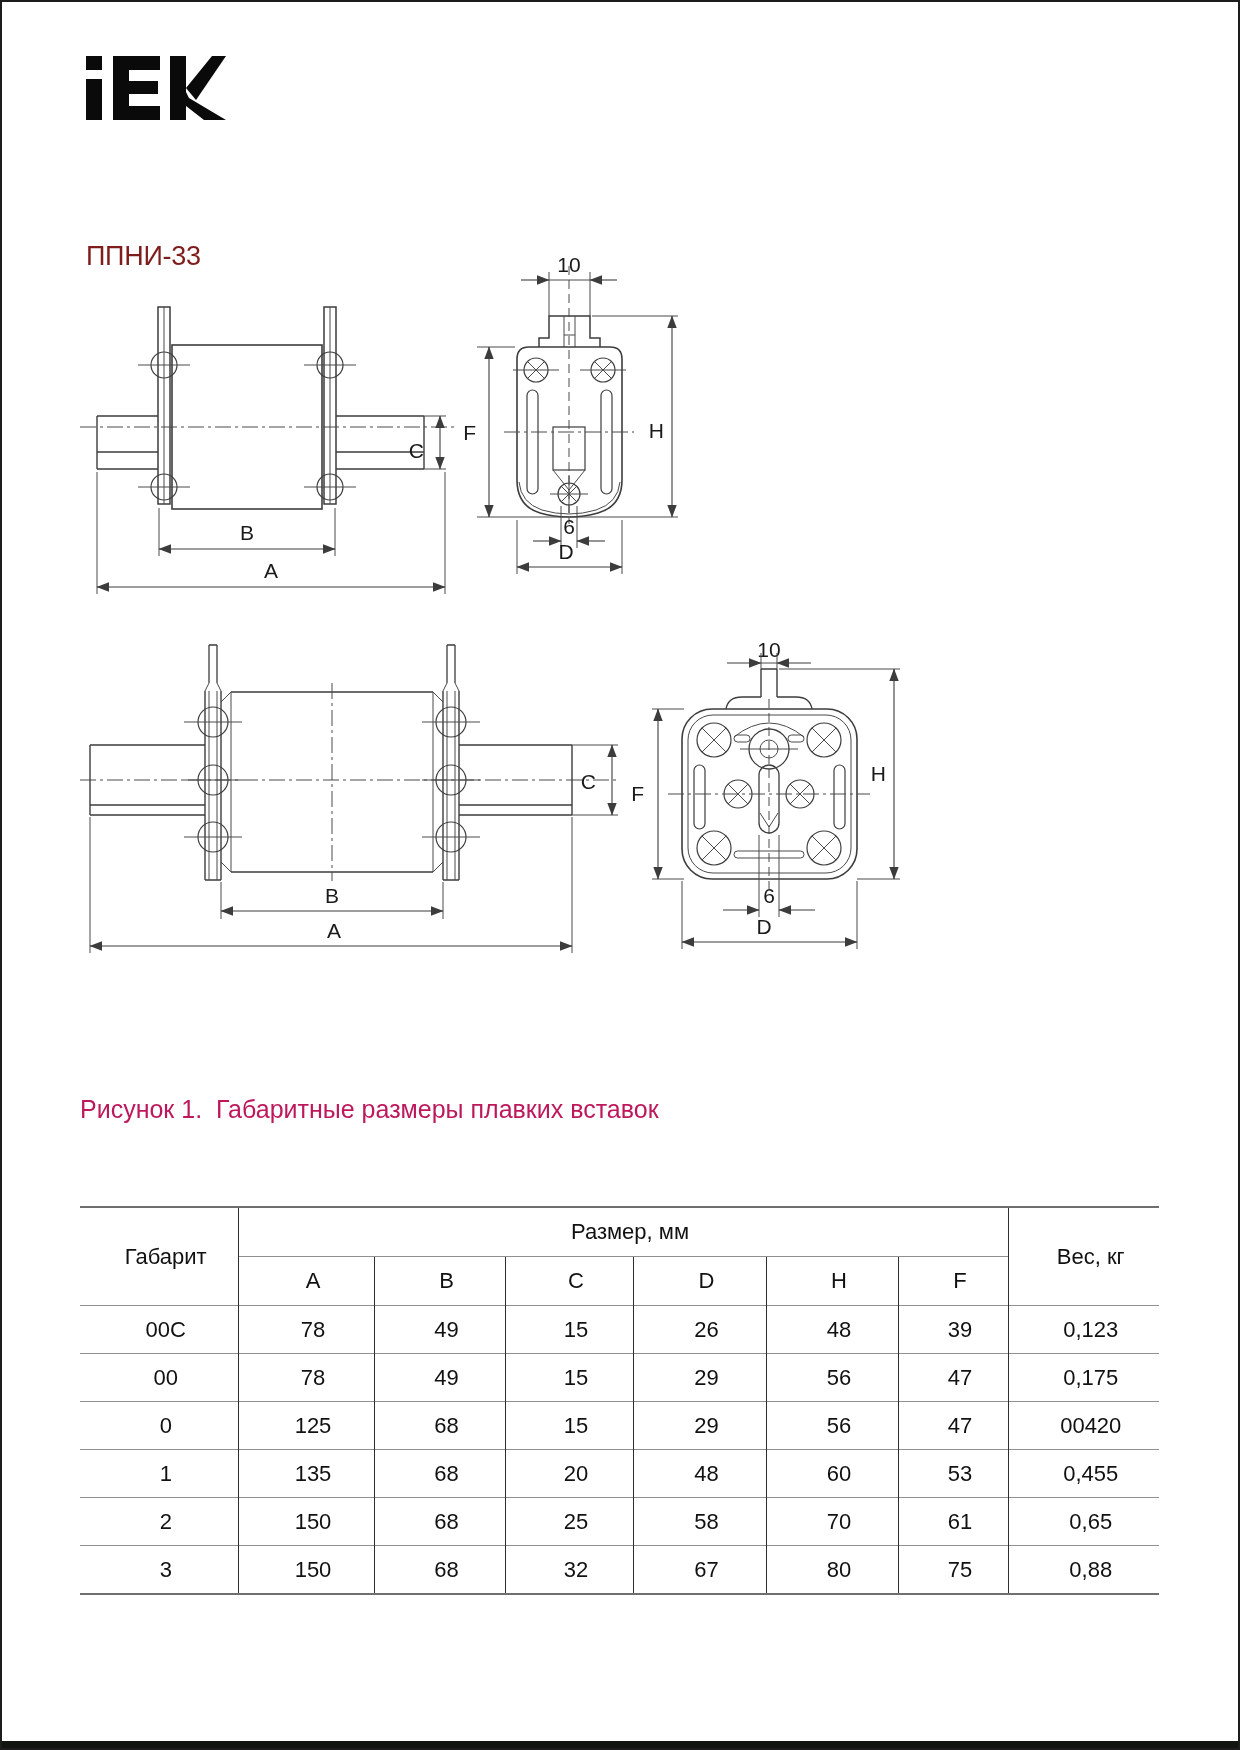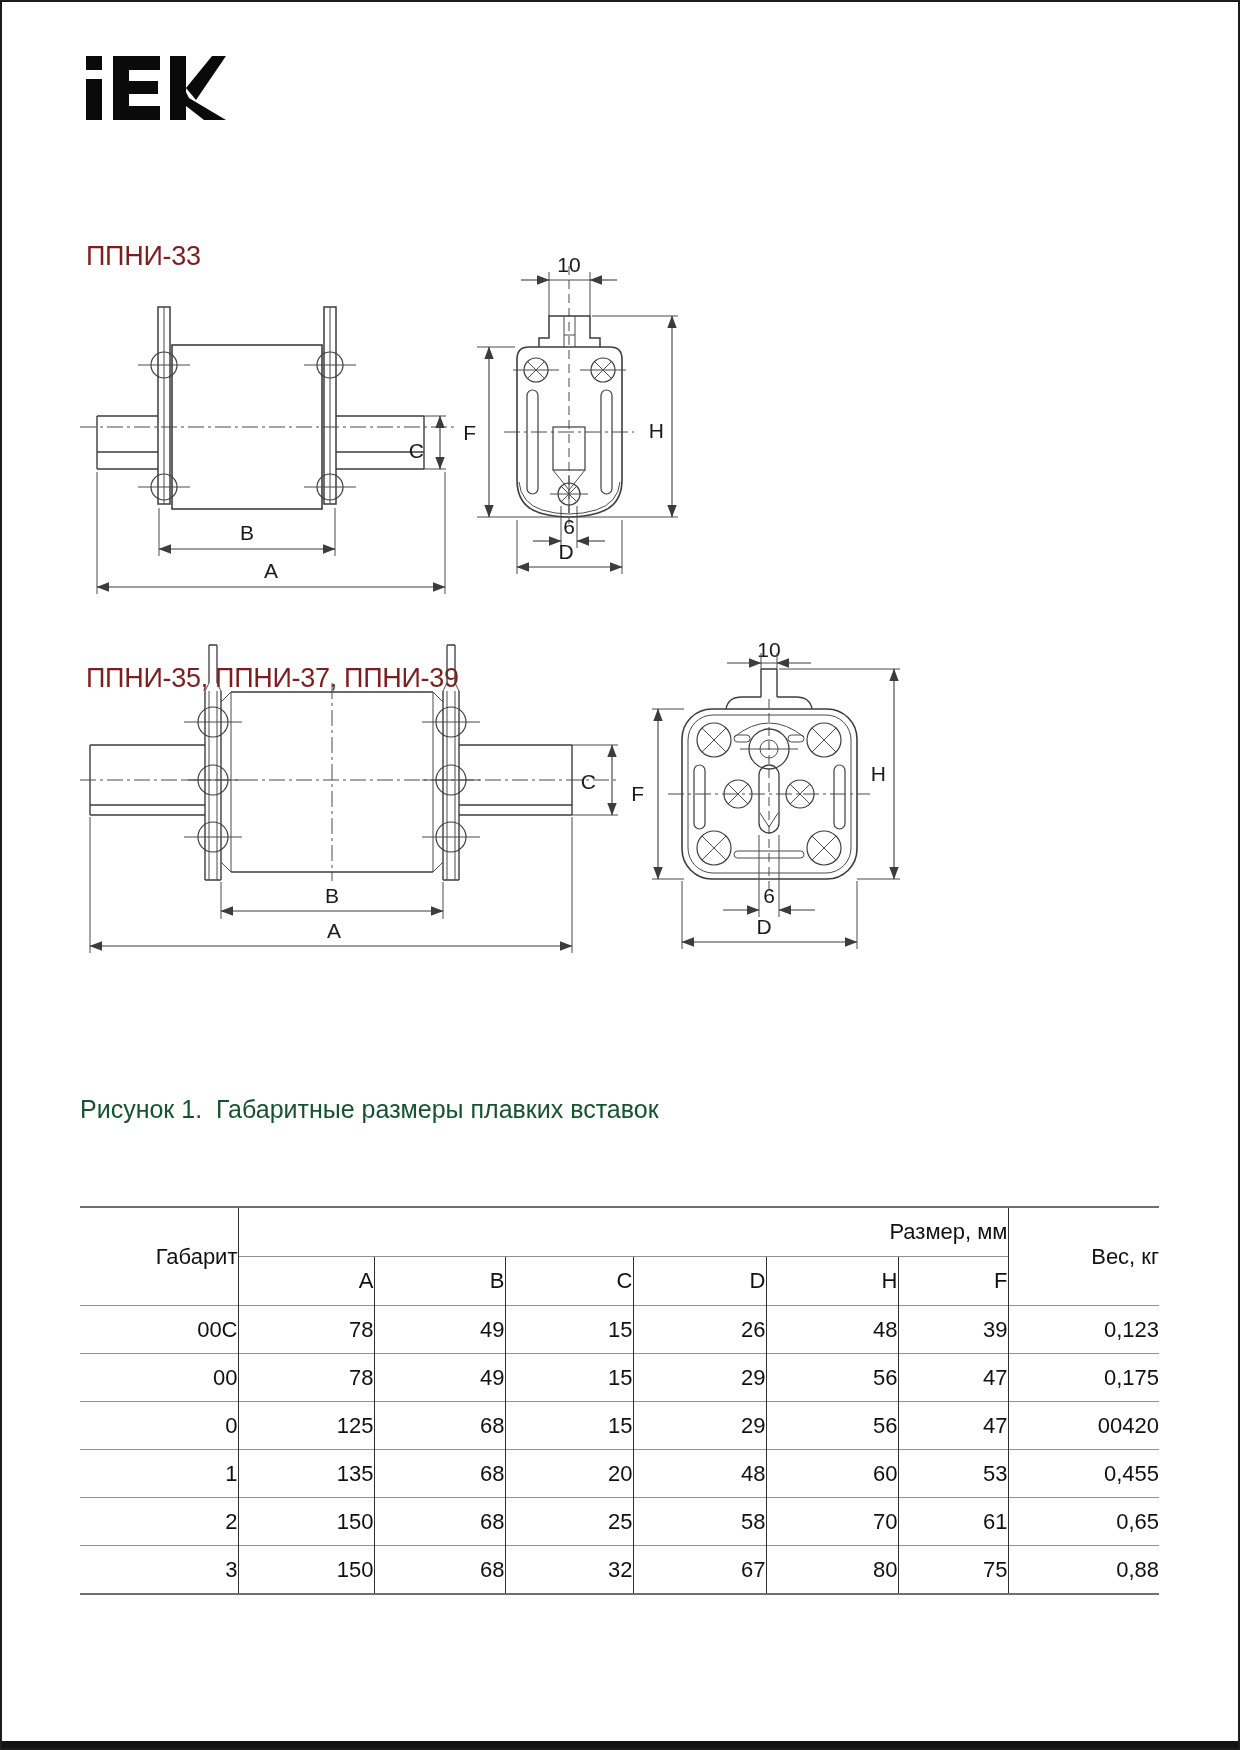--- a/index.html
+++ b/index.html
@@ -9,40 +9,40 @@
     border:2px solid #1c1c1c;
     font-family:"Liberation Sans", sans-serif;
     overflow:hidden;
   }
   .bottom-bar{position:absolute;left:0;right:0;bottom:0;height:7px;background:#121412;}
   .sec-title{
     position:absolute;font-size:27px;color:#7f1d1d;letter-spacing:-0.3px;
     font-family:"Liberation Sans", sans-serif;
   }
   .caption{
-    position:absolute;left:78px;top:1093px;font-size:25px;color:#14532d;
+    position:absolute;left:78px;top:1093px;font-size:25px;color:#be185d;
   }
   svg{position:absolute;overflow:visible;}
   svg text{
     font-family:"Liberation Sans", sans-serif;
     font-size:21px;fill:#1a1a1a;
   }
   .obj{stroke:#3d3d3d;fill:none;}
   .thin{stroke:#4a4a4a;fill:none;stroke-width:1;}
   .dim{stroke:#3c3c3c;fill:none;stroke-width:1.1;}
   .cl{stroke:#4a4a4a;fill:none;stroke-width:1;stroke-dasharray:16 4 3 4;}
   .dash{stroke:#4a4a4a;fill:none;stroke-width:1;stroke-dasharray:9 5;}
   .tbl{
     position:absolute;left:78px;top:1204px;border-collapse:collapse;table-layout:fixed;
     border-top:2px solid #6f6f6f;border-bottom:2px solid #6f6f6f;
     font-size:22px;color:#111;
   }
   .tbl th,.tbl td{
     border-top:1px solid #909090;border-left:1px solid #2e2e2e;
-    font-weight:normal;text-align:right;padding:0 0 0 14px;vertical-align:middle;
+    font-weight:normal;text-align:center;padding:0 0 0 14px;vertical-align:middle;
   }
   .tbl .c0{border-left:none;}
   .tbl tr.hr1 th{height:48px;border-top:none;}
   .tbl tr.hr2 th{height:48px;}
   .tbl td{height:47px;}
 </style>
 </head>
 <body>
 
 <div class="page">
@@ -148,21 +148,20 @@
       <line class="dim" x1="461" y1="309" x2="489" y2="309" marker-end="url(#arw)"></line>
       <line class="dim" x1="533" y1="309" x2="505" y2="309" marker-end="url(#arw)"></line>
       <text x="497" y="302" text-anchor="middle">6</text>
 
       <path class="thin" d="M445,288 V342 M550,288 V342"></path>
       <line class="dim" x1="445" y1="335" x2="550" y2="335" marker-start="url(#arw)" marker-end="url(#arw)"></line>
       <text x="494" y="327" text-anchor="middle">D</text>
     </g>
   </svg>
 
-  <div class="sec-title" style="left:84px;top:661px">ППНИ-35, ППНИ-37, ППНИ-39</div>
 
   <svg style="left:70px;top:635px" width="840" height="340" viewBox="0 0 840 340">
 
     <g>
       <path class="obj" stroke-width="1.3" d="M137,8 V46 M145,8 V46 M137,8 H145 M375,8 V46 M383,8 V46 M375,8 H383"></path>
       <path class="thin" d="M137,46 L133,54 M145,46 L149,54 M375,46 L371,54 M383,46 L387,54"></path>
       <path class="obj" stroke-width="1.4" d="M133,54 V243 M149,54 V243 M133,243 H149 M371,54 V243 M387,54 V243 M371,243 H387"></path>
       <path class="thin" d="M137,54 V243 M145,54 V243 M375,54 V243 M383,54 V243"></path>
       <path class="obj" stroke-width="1.5" d="M159,55 H361 M159,235 H361"></path>
       <path class="thin" d="M149,65 L159,55 M361,55 L371,65 M149,225 L159,235 M361,235 L371,225 M159,55 V235 M361,55 V235"></path>

